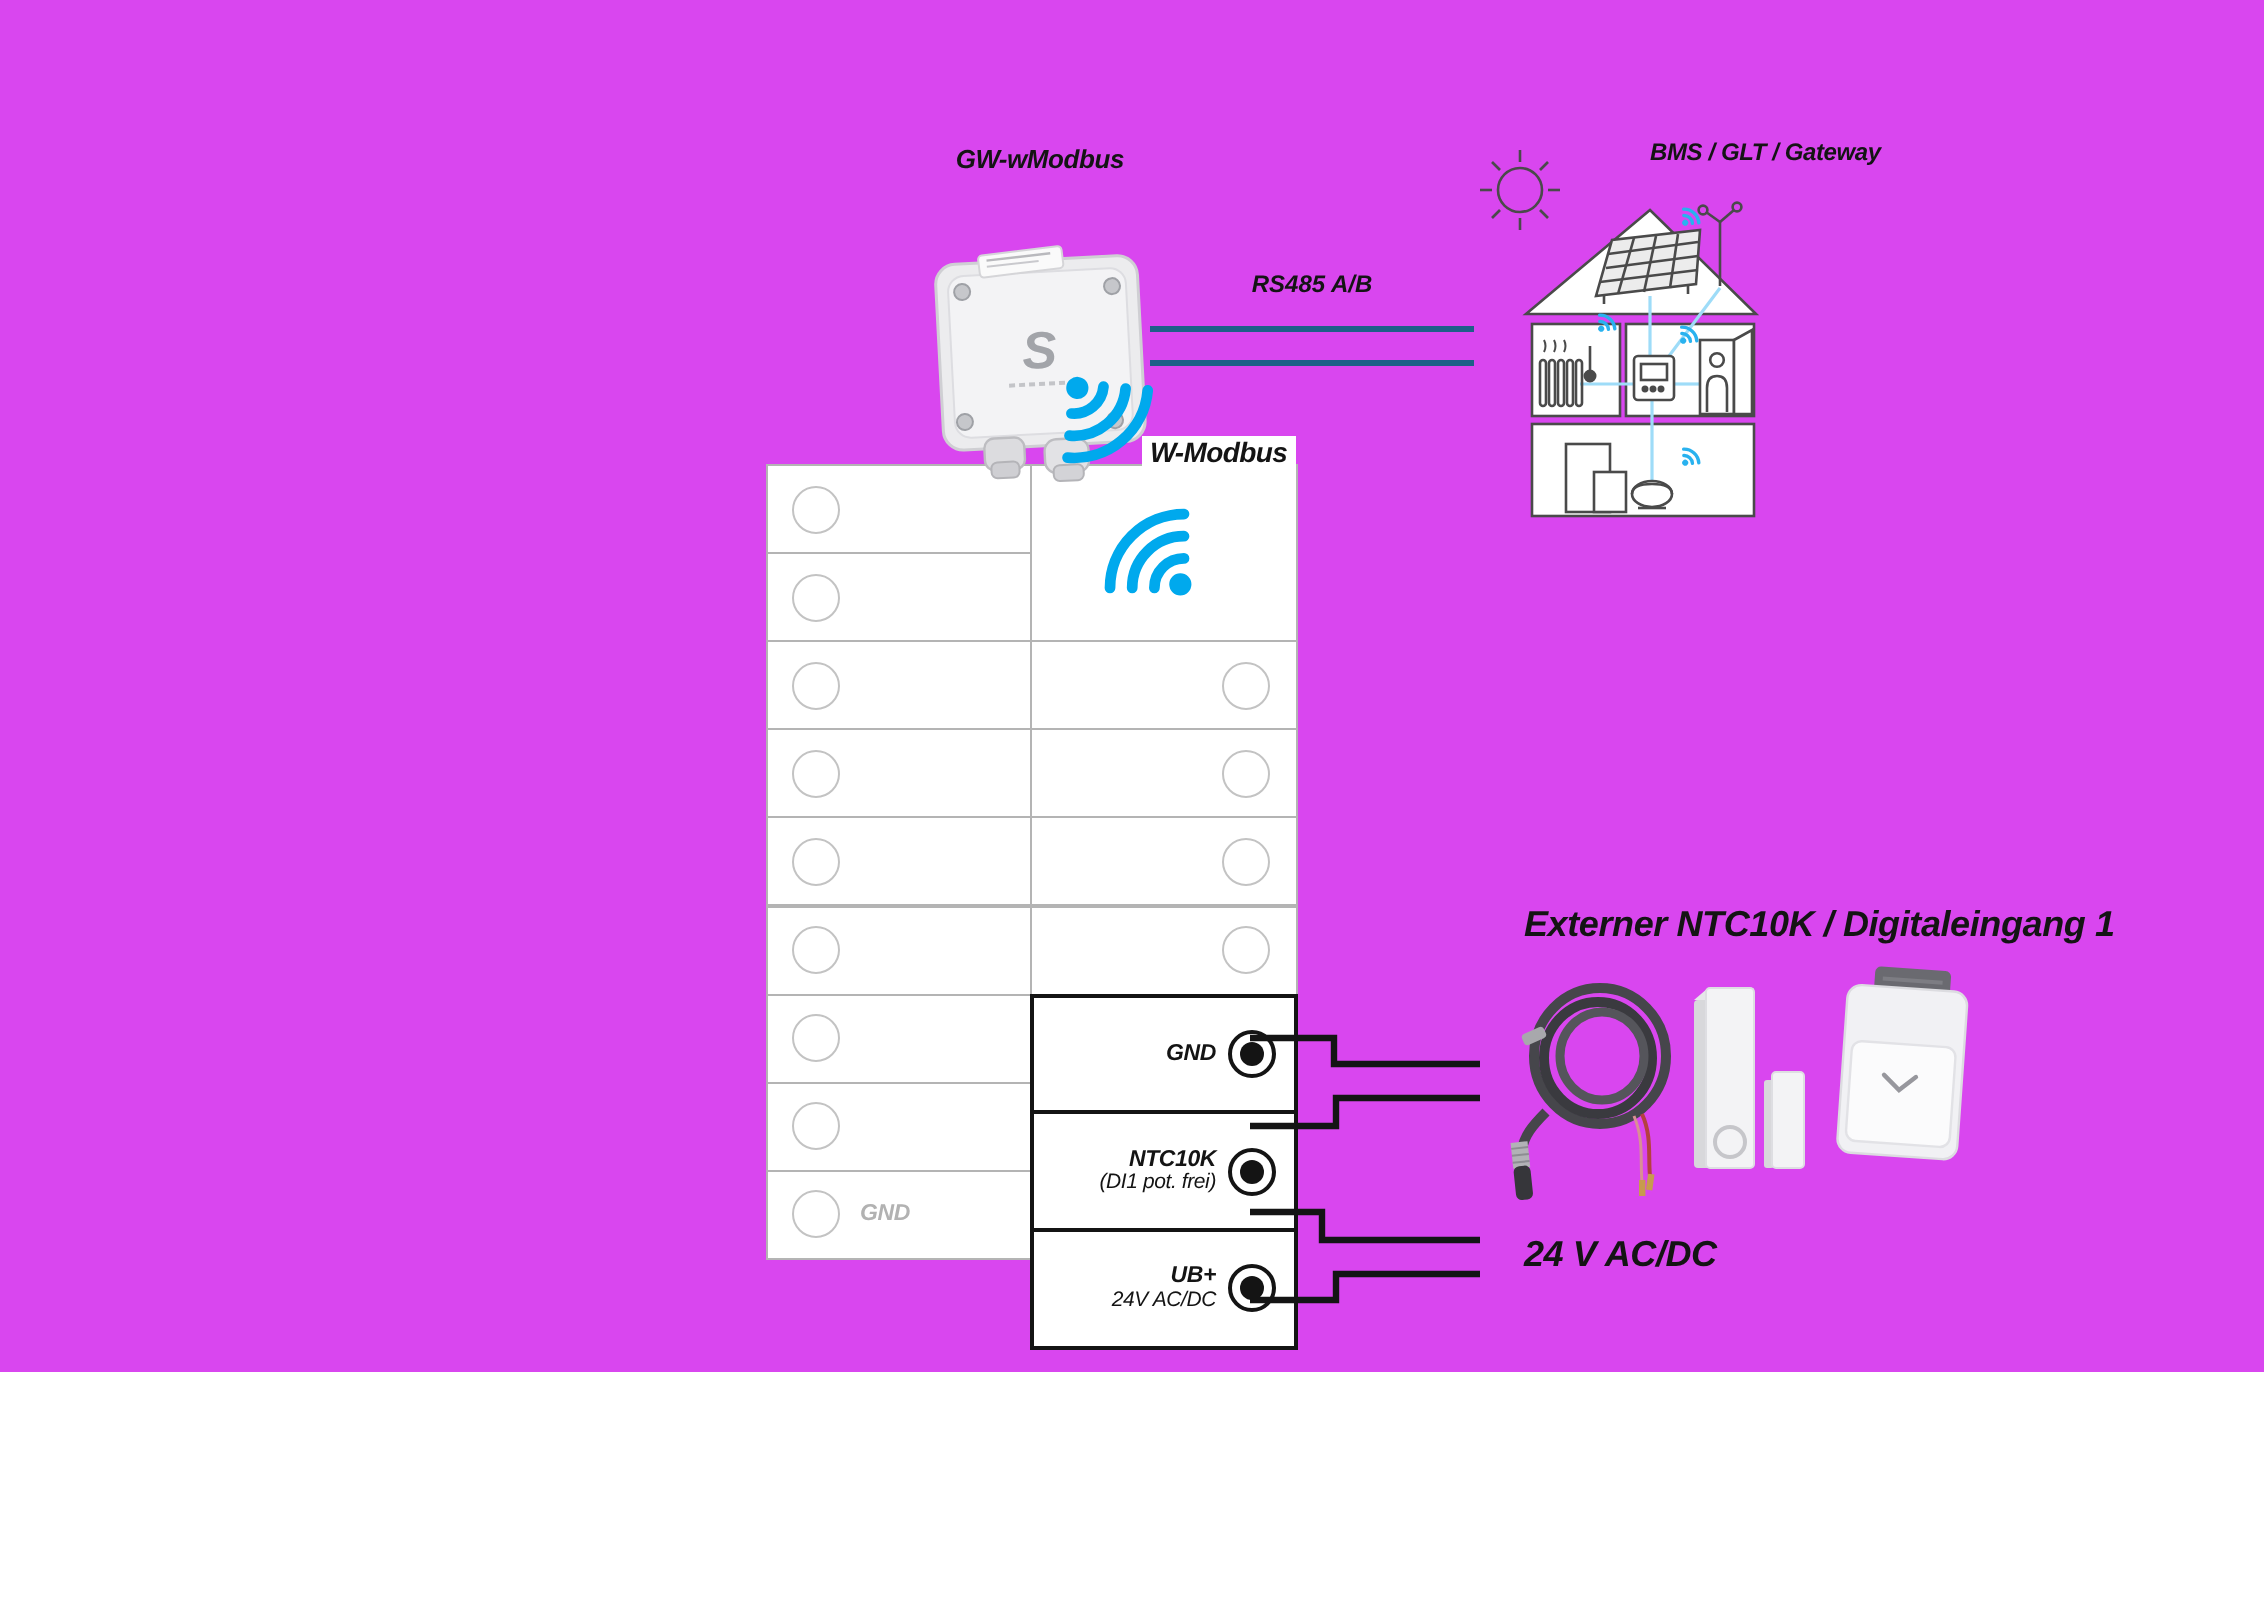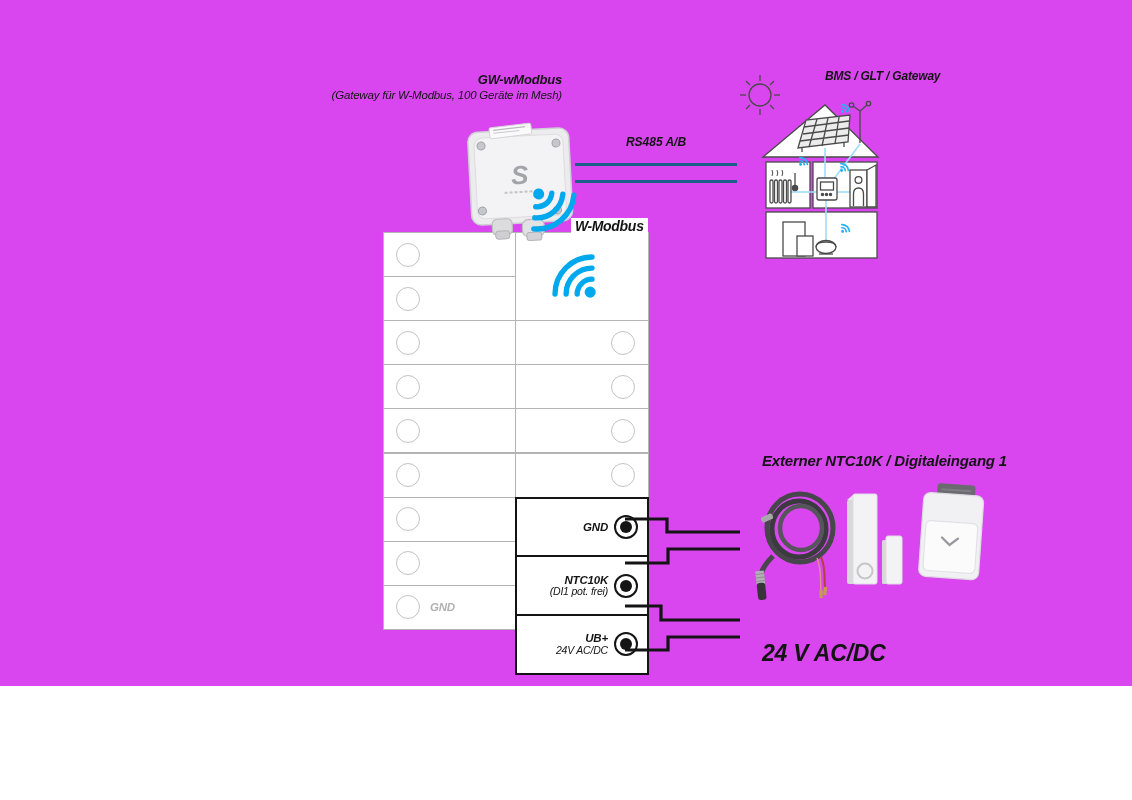--- a/index.html
+++ b/index.html
@@ -34,22 +34,22 @@
           background:#fff;box-sizing:border-box;display:flex;flex-direction:column;z-index:3;}
   .brow{flex:1;display:flex;align-items:center;justify-content:flex-end;gap:6px;padding-right:9px;}
   .brow + .brow{border-top:2px solid #141414;}
   .blab{text-align:right;line-height:1.1;letter-spacing:-.2px;}
   .bmain{font-size:11.5px;font-weight:bold;}
   .bsub{font-size:10.5px;}
   .term{width:20px;height:20px;border:2.4px solid #141414;border-radius:50%;flex:none;
         display:flex;align-items:center;justify-content:center;background:transparent;}
   .tdot{width:12px;height:12px;border-radius:50%;background:#141414;}
   
-  #ext-heading{left:762px;top:452px;font-size:15px;font-weight:bold;letter-spacing:-.2px;}
-  #power-label{left:762px;top:640px;font-size:23px;font-weight:bold;letter-spacing:-.2px;}
+  #ext-heading{left:762px;top:452px;font-size:18px;font-weight:bold;letter-spacing:-.2px;}
+  #power-label{left:762px;top:617px;font-size:18px;font-weight:bold;letter-spacing:-.2px;}
   svg{display:block;}
 </style>
 </head>
 <body>
 
 <div id="page">
 
   <svg width="0" height="0" style="position:absolute" aria-hidden="true">
     <defs>
       <g id="wifiBig" fill="none" stroke="#00a9ed" stroke-linecap="round">
@@ -61,21 +61,20 @@
       <g id="wifiS" fill="none" stroke="#29b2ef" stroke-linecap="round">
         <circle cx="0.9" cy="0" r="1.5" fill="#29b2ef" stroke="none"></circle>
         <path d="M3.1,-2.9 A4.2,4.2 0 0 1 3.1,2.9" stroke-width="1.7"></path>
         <path d="M5.4,-5.1 A7.4,7.4 0 0 1 5.4,5.1" stroke-width="1.7"></path>
       </g>
     </defs>
   </svg>
 
   <div id="hdr" class="abs">
     <div class="t">GW-wModbus</div>
-    <div class="s">(Gateway für W-Modbus, 100 Geräte im Mesh)</div>
   </div>
 
   <svg class="abs" style="left:462px;top:112px;z-index:4" width="122" height="130" viewBox="0 0 122 130">
     <g transform="rotate(-3 58 70)">
       <rect x="8" y="18" width="101" height="93" rx="10" fill="#ececee" stroke="#cfcfd3" stroke-width="1.5"></rect>
       <rect x="14" y="24" width="89" height="81" rx="8" fill="#f3f3f5" stroke="#dddde1" stroke-width="1"></rect>
       <rect x="30" y="13" width="42" height="11" rx="2" fill="#fafafa" stroke="#d5d5d8" stroke-width="1" transform="rotate(-4 51 18)"></rect>
       <line x1="34" y1="17" x2="66" y2="15" stroke="#b9b9bd" stroke-width="1.2"></line>
       <line x1="34" y1="20" x2="60" y2="18.5" stroke="#c9c9cd" stroke-width="1"></line>
       <g fill="#c6c7cb" stroke="#9fa1a6" stroke-width="1">

